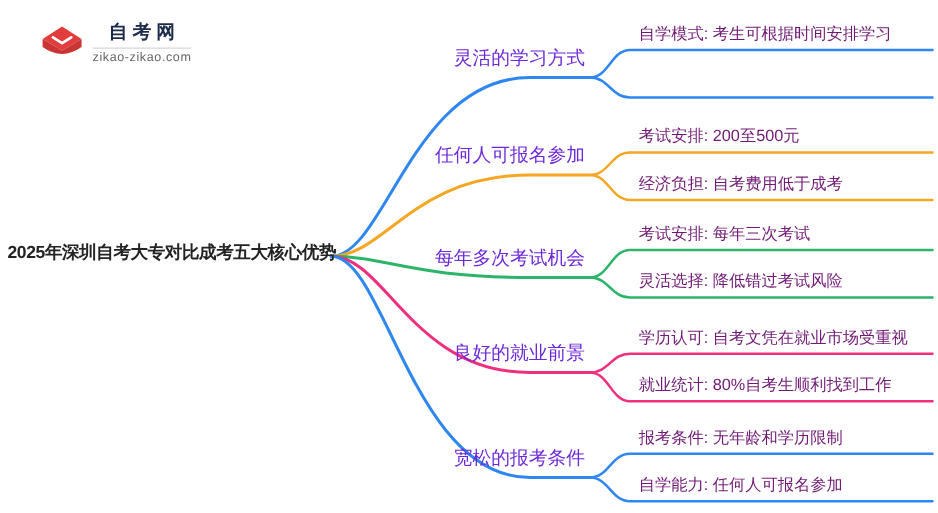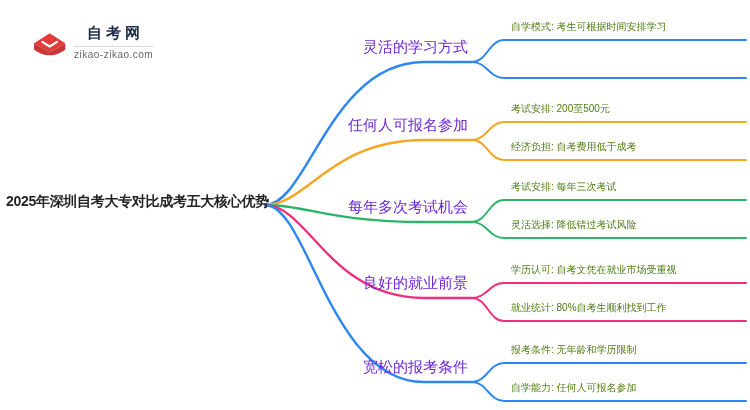--- a/index.html
+++ b/index.html
@@ -5,41 +5,41 @@
   html,body{margin:0;padding:0;background:#ffffff;}
   .canvas{
     position:relative;width:750px;height:410px;background:#ffffff;overflow:hidden;
     font-family:"Liberation Sans",sans-serif;
   }
   .links{position:absolute;left:0;top:0;}
   .links path{fill:none;stroke-linecap:round;stroke-linejoin:round;}
   .links path.main{stroke-width:2.4;}
   .links path.leafline{stroke-width:2;}
 
-  .logo{position:absolute;left:24px;top:24px;display:flex;}
+  .logo{position:absolute;left:24px;top:12px;display:flex;align-items:center;}
   .logo-icon{width:44px;height:44px;}
   .logo-text{margin-left:6px;text-align:center;}
   .logo-name{
     font-size:15px;font-weight:bold;color:#1c2b4a;letter-spacing:4px;
     padding:0 2px 3px 6px;border-bottom:1px solid #d8d8d8;white-space:nowrap;
   }
   .logo-domain{font-size:10px;color:#666;margin-top:2px;letter-spacing:.5px;white-space:nowrap;}
 
   .topic{
     position:absolute;left:6px;top:193px;width:258px;
     font-size:14px;font-weight:600;color:#232323;white-space:nowrap;letter-spacing:-.3px;
   }
 
   .branch-label{
     position:absolute;right:282px;height:24px;line-height:24px;
     font-size:15px;color:#6d28d9;white-space:nowrap;text-align:right;
   }
   .leaf-label{
     position:absolute;left:511px;height:23px;line-height:23px;
-    font-size:10px;color:#4d7c0f;white-space:nowrap;
+    font-size:13px;color:#701a75;white-space:nowrap;
   }
 </style>
 </head>
 <body>
 
 <div class="canvas">
 
   <svg class="links" width="750" height="410" viewBox="0 0 750 410">
 
     <path class="main" d="M265,205 C308,205 330,62 424,62 L472,62" stroke="#2e86f0"></path>

